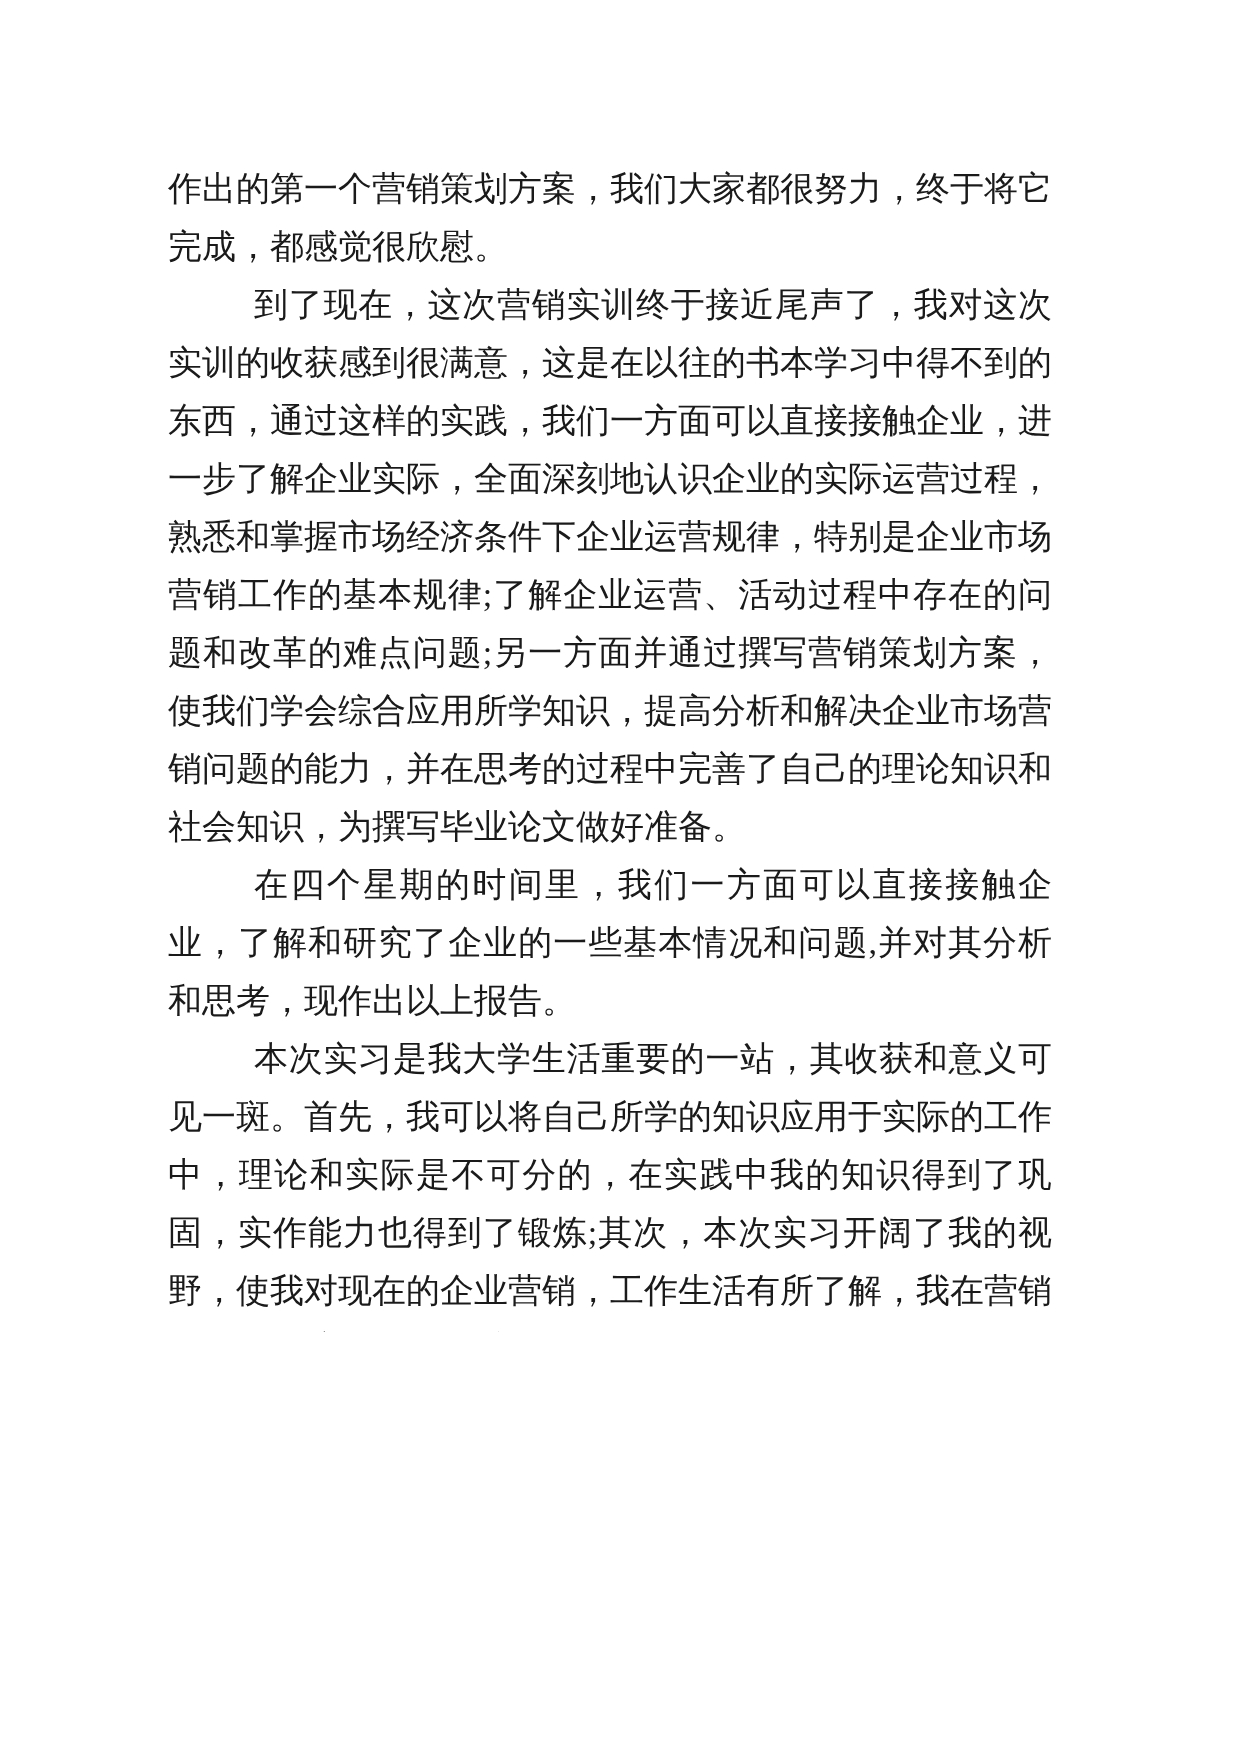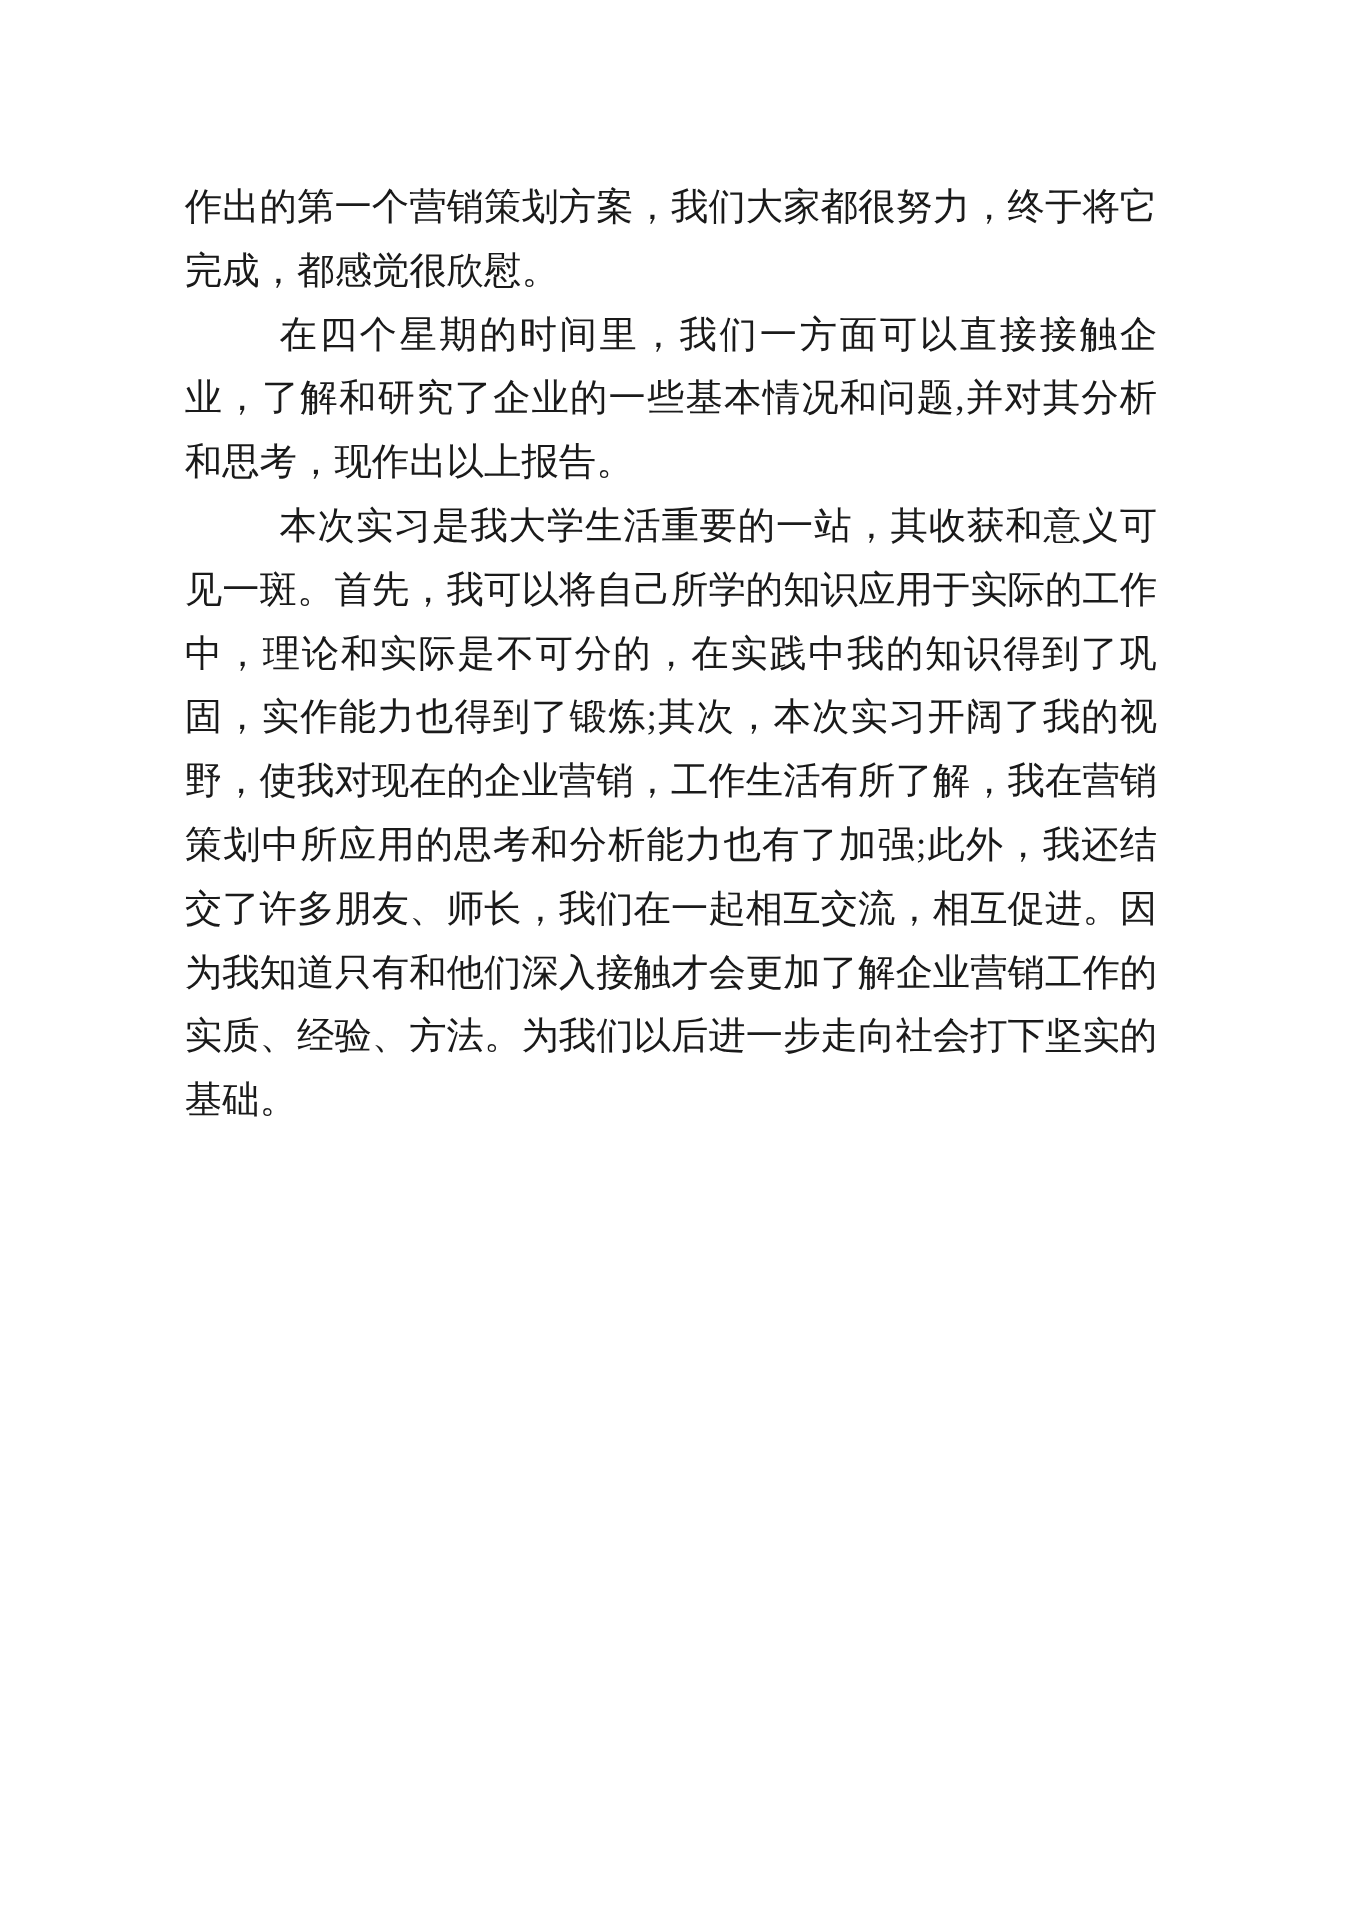--- a/index.html
+++ b/index.html
@@ -37,16 +37,17 @@
   .para.indent {
     text-indent: 86px;
   }
 </style>
 </head>
 <body>
 
 <div class="page">
   <div class="text-block">
     <p class="para">作出的第一个营销策划方案，我们大家都很努力，终于将它完成，都感觉很欣慰。</p>
+    <p class="para indent">到了现在，这次营销实训终于接近尾声了，我对这次实训的收获感到很满意，这是在以往的书本学习中得不到的东西，通过这样的实践，我们一方面可以直接接触企业，进一步了解企业实际，全面深刻地认识企业的实际运营过程，熟悉和掌握市场经济条件下企业运营规律，特别是企业市场营销工作的基本规律;了解企业运营、活动过程中存在的问题和改革的难点问题;另一方面并通过撰写营销策划方案，使我们学会综合应用所学知识，提高分析和解决企业市场营销问题的能力，并在思考的过程中完善了自己的理论知识和社会知识，为撰写毕业论文做好准备。</p>
     <p class="para indent">在四个星期的时间里，我们一方面可以直接接触企业，了解和研究了企业的一些基本情况和问题,并对其分析和思考，现作出以上报告。</p>
     <p class="para indent">本次实习是我大学生活重要的一站，其收获和意义可见一斑。首先，我可以将自己所学的知识应用于实际的工作中，理论和实际是不可分的，在实践中我的知识得到了巩固，实作能力也得到了锻炼;其次，本次实习开阔了我的视野，使我对现在的企业营销，工作生活有所了解，我在营销策划中所应用的思考和分析能力也有了加强;此外，我还结交了许多朋友、师长，我们在一起相互交流，相互促进。因为我知道只有和他们深入接触才会更加了解企业营销工作的实质、经验、方法。为我们以后进一步走向社会打下坚实的基础。</p>
   </div>
 </div>
 
 </body></html>

